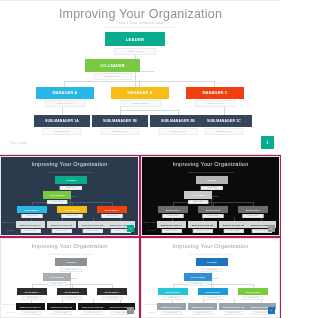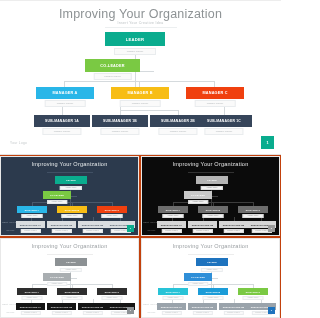--- a/index.html
+++ b/index.html
@@ -2,21 +2,21 @@
 <html><head>
 <meta charset="utf-8">
 <style>
   * { margin:0; padding:0; box-sizing:border-box; }
   html,body { width:281px; height:318px; }
   body {
     font-family:"Liberation Sans", sans-serif;
     background:#ffffff;
     overflow:hidden;
   }
-  .page { position:relative; width:281px; height:318px; background:#c2410c; }
+  .page { position:relative; width:281px; height:318px; background:#be185d; }
 
   
   .main-slide {
     position:absolute; left:0; top:0; width:281px; height:155px;
     background:#ffffff;
     border-top:1px solid #ededed;
     border-bottom:1px solid #e3e3e3;
     overflow:hidden;
   }
   .slide-title {

